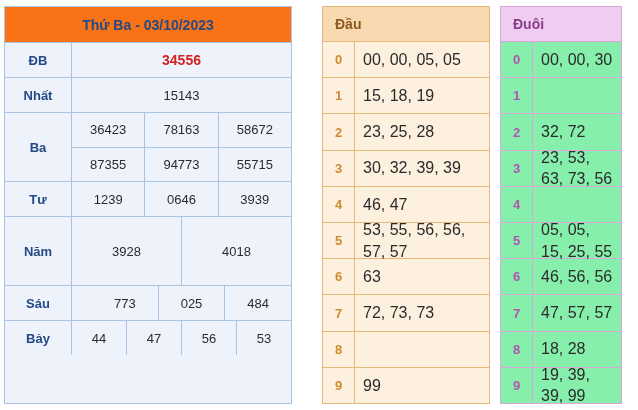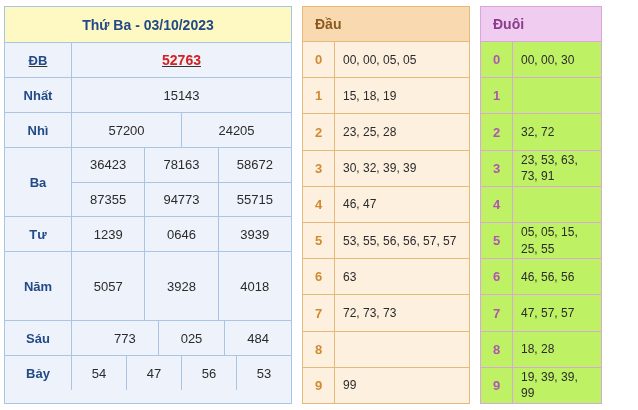--- a/index.html
+++ b/index.html
@@ -33,21 +33,21 @@
     display: flex;
     flex-direction: column;
   }
   .results-title {
     text-align: center;
     font-weight: bold;
     color: #234a86;
     font-size: 14px;
     padding: 10px 0 9px 0;
     border-bottom: 1px solid #aac4e4;
-    background: #fef9c3;
+    background: #f97316;
   }
   .row {
     display: flex;
     border-bottom: 1px solid #aac4e4;
     flex: 1 1 auto;
     min-height: 0;
   }
   .row:last-child { border-bottom: none; }
   .lbl {
     width: 66px;
@@ -84,44 +84,45 @@
     box-sizing: border-box;
   }
   .cell:last-child { border-right: none; }
   .db .cell {
     color: #d32020;
     font-weight: bold;
     font-size: 14px;
   }
 
   
-  .r-db   { flex: 0 0 34px; text-decoration: underline; }
+  .r-db   { flex: 0 0 34px; }
   .r-nhat { flex: 0 0 34px; }
   .r-nhi  { flex: 0 0 34px; }
   .r-ba   { flex: 0 0 68px; }
   .r-tu   { flex: 0 0 34px; }
   .r-nam  { flex: 0 0 68px; }
   .r-sau  { flex: 0 0 34px; gap: 20px; }
   .r-bay  { flex: 0 0 34px; }
 
   
   .panel {
     box-sizing: border-box;
     display: flex;
     flex-direction: column;
   }
   .panel-dau {
     width: 168px;
     border: 1px solid #e6b87a;
     background: #fdf0df;
+    margin-left: 20px;
   }
   .panel-duoi {
     width: 122px;
     border: 1px solid #d9a8d9;
-    background: #bef264;
+    background: #86efac;
   }
   .panel-head {
     font-weight: bold;
     font-size: 14px;
     padding: 9px 0 9px 12px;
   }
   .panel-dau .panel-head {
     background: #f8d9b0;
     color: #8a5a1e;
     border-bottom: 1px solid #e6b87a;
@@ -148,60 +149,51 @@
     box-sizing: border-box;
   }
   .panel-dau .p-key { color: #d08a30; border-right: 1px solid #e6b87a; }
   .panel-duoi .p-key { color: #b055b0; border-right: 1px solid #d9a8d9; }
   .p-val {
     flex: 1 1 auto;
     display: flex;
     align-items: center;
     padding: 4px 8px;
     color: #2b2b2b;
-    font-size: 12px;
+    font-size: 16px;
     line-height: 1.35;
     box-sizing: border-box;
   }
 </style>
 </head>
 <body>
 
 <div class="wrap">
 
   <div class="results">
     <div class="results-title">Thứ Ba - 03/10/2023</div>
 
     <div class="row r-db db">
       <div class="lbl">ĐB</div>
       <div class="vals">
         <div class="vline">
-          <div class="cell">52763</div>
+          <div class="cell">34556</div>
         </div>
       </div>
     </div>
 
     <div class="row r-nhat">
       <div class="lbl">Nhất</div>
       <div class="vals">
         <div class="vline">
           <div class="cell">15143</div>
         </div>
       </div>
     </div>
 
-    <div class="row r-nhi">
-      <div class="lbl">Nhì</div>
-      <div class="vals">
-        <div class="vline">
-          <div class="cell">57200</div>
-          <div class="cell">24205</div>
-        </div>
-      </div>
-    </div>
 
     <div class="row r-ba">
       <div class="lbl">Ba</div>
       <div class="vals">
         <div class="vline">
           <div class="cell">36423</div>
           <div class="cell">78163</div>
           <div class="cell">58672</div>
         </div>
         <div class="vline">
@@ -220,21 +212,20 @@
           <div class="cell">0646</div>
           <div class="cell">3939</div>
         </div>
       </div>
     </div>
 
     <div class="row r-nam">
       <div class="lbl">Năm</div>
       <div class="vals">
         <div class="vline">
-          <div class="cell">5057</div>
           <div class="cell">3928</div>
           <div class="cell">4018</div>
         </div>
       </div>
     </div>
 
     <div class="row r-sau">
       <div class="lbl">Sáu</div>
       <div class="vals">
         <div class="vline">
@@ -242,21 +233,21 @@
           <div class="cell">025</div>
           <div class="cell">484</div>
         </div>
       </div>
     </div>
 
     <div class="row r-bay">
       <div class="lbl">Bảy</div>
       <div class="vals">
         <div class="vline">
-          <div class="cell">54</div>
+          <div class="cell">44</div>
           <div class="cell">47</div>
           <div class="cell">56</div>
           <div class="cell">53</div>
         </div>
       </div>
     </div>
   </div>
 
   <div class="panel panel-dau">
     <div class="panel-head">Đầu</div>
@@ -311,21 +302,21 @@
     <div class="p-row">
       <div class="p-key">1</div>
       <div class="p-val"></div>
     </div>
     <div class="p-row">
       <div class="p-key">2</div>
       <div class="p-val">32, 72</div>
     </div>
     <div class="p-row">
       <div class="p-key">3</div>
-      <div class="p-val">23, 53, 63, 73, 91</div>
+      <div class="p-val">23, 53, 63, 73, 56</div>
     </div>
     <div class="p-row">
       <div class="p-key">4</div>
       <div class="p-val"></div>
     </div>
     <div class="p-row">
       <div class="p-key">5</div>
       <div class="p-val">05, 05, 15, 25, 55</div>
     </div>
     <div class="p-row">

